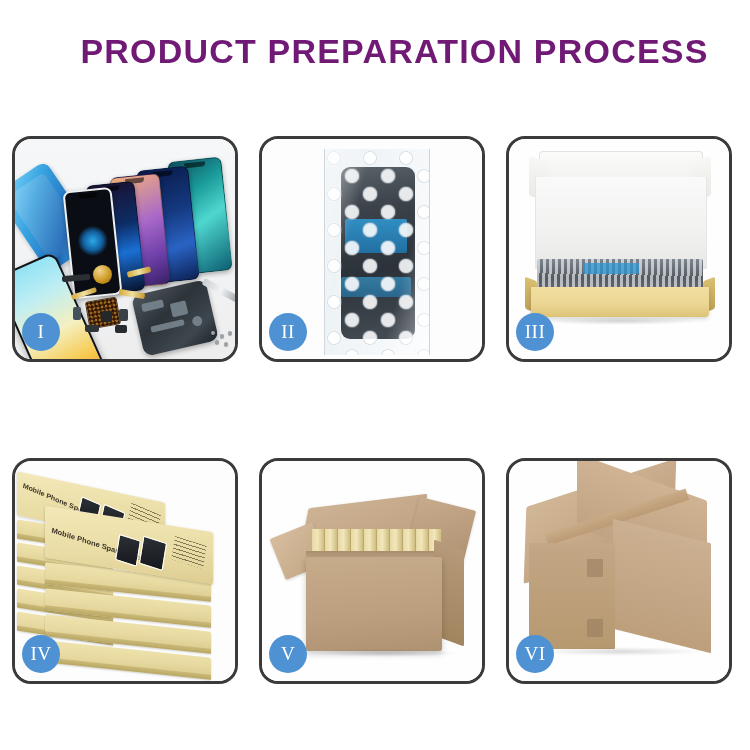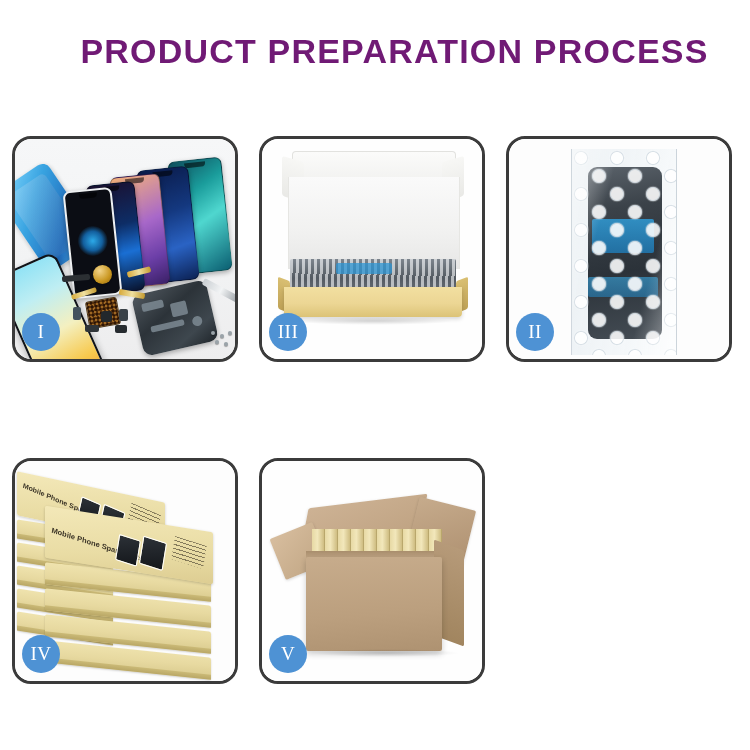--- a/index.html
+++ b/index.html
@@ -467,49 +467,49 @@
           <i style="left:17px;top:0;"></i>
         <i style="left:4px;top:9px;"></i>
           <i style="left:13px;top:11px;"></i>
       </div>
     </div>
     <div class="badge">I</div>
   </div>
 
   <div class="panel">
     <div class="panel-inner">
+      <div class="p2-bg"></div>
+      <div class="bubble-pack">
+        <div class="dark-part"></div>
+        <div class="blue-tape"></div>
+        <div class="blue-tape2"></div>
+        <div class="bubbles"></div>
+        <div class="bubbles2"></div>
+        <div class="pack-sheen"></div>
+      </div>
+    </div>
+    <div class="badge">II</div>
+  </div>
+
+  <div class="panel">
+    <div class="panel-inner">
       <div class="p3-bg"></div>
       <div class="mailer">
         <div class="mailer-lid-back"></div>
         <div class="mailer-lid-l"></div>
         <div class="mailer-lid-r"></div>
         <div class="mailer-inner"></div>
         <div class="mailer-content"></div>
         <div class="mailer-side-l"></div>
         <div class="mailer-side-r"></div>
         <div class="mailer-front"></div>
         <div class="mailer-shadow"></div>
       </div>
     </div>
     <div class="badge">III</div>
-  </div>
-
-  <div class="panel">
-    <div class="panel-inner">
-      <div class="p2-bg"></div>
-      <div class="bubble-pack">
-        <div class="dark-part"></div>
-        <div class="blue-tape"></div>
-        <div class="blue-tape2"></div>
-        <div class="bubbles"></div>
-        <div class="bubbles2"></div>
-        <div class="pack-sheen"></div>
-      </div>
-    </div>
-    <div class="badge">II</div>
   </div>
 
   <div class="panel">
     <div class="panel-inner">
       <div class="p4-bg"></div>
       <div class="stack">
 
         <div class="ybox" style="left:2px;top:52px;width:96px;height:19px;transform:skewY(9deg);">
             <div class="edge"></div>
           </div>
@@ -581,14 +581,30 @@
 
         <div class="carton-rim"></div>
         <div class="carton-right"></div>
         <div class="carton-body"></div>
         <div class="carton-shadow"></div>
       </div>
     </div>
     <div class="badge">V</div>
   </div>
 
+  <div class="panel">
+    <div class="panel-inner">
+      <div class="p6-bg"></div>
+      <div class="sealed">
+        <div class="s-top"></div>
+        <div class="s-top2"></div>
+        <div class="s-tape"></div>
+        <div class="s-right"></div>
+        <div class="s-left"></div>
+        <div class="s-tab" style="left:62px;top:76px;"></div>
+        <div class="s-tab" style="left:62px;top:136px;"></div>
+        <div class="s-shadow"></div>
+      </div>
+    </div>
+    <div class="badge">VI</div>
+  </div>
 
 </div>
 
 </body></html>

